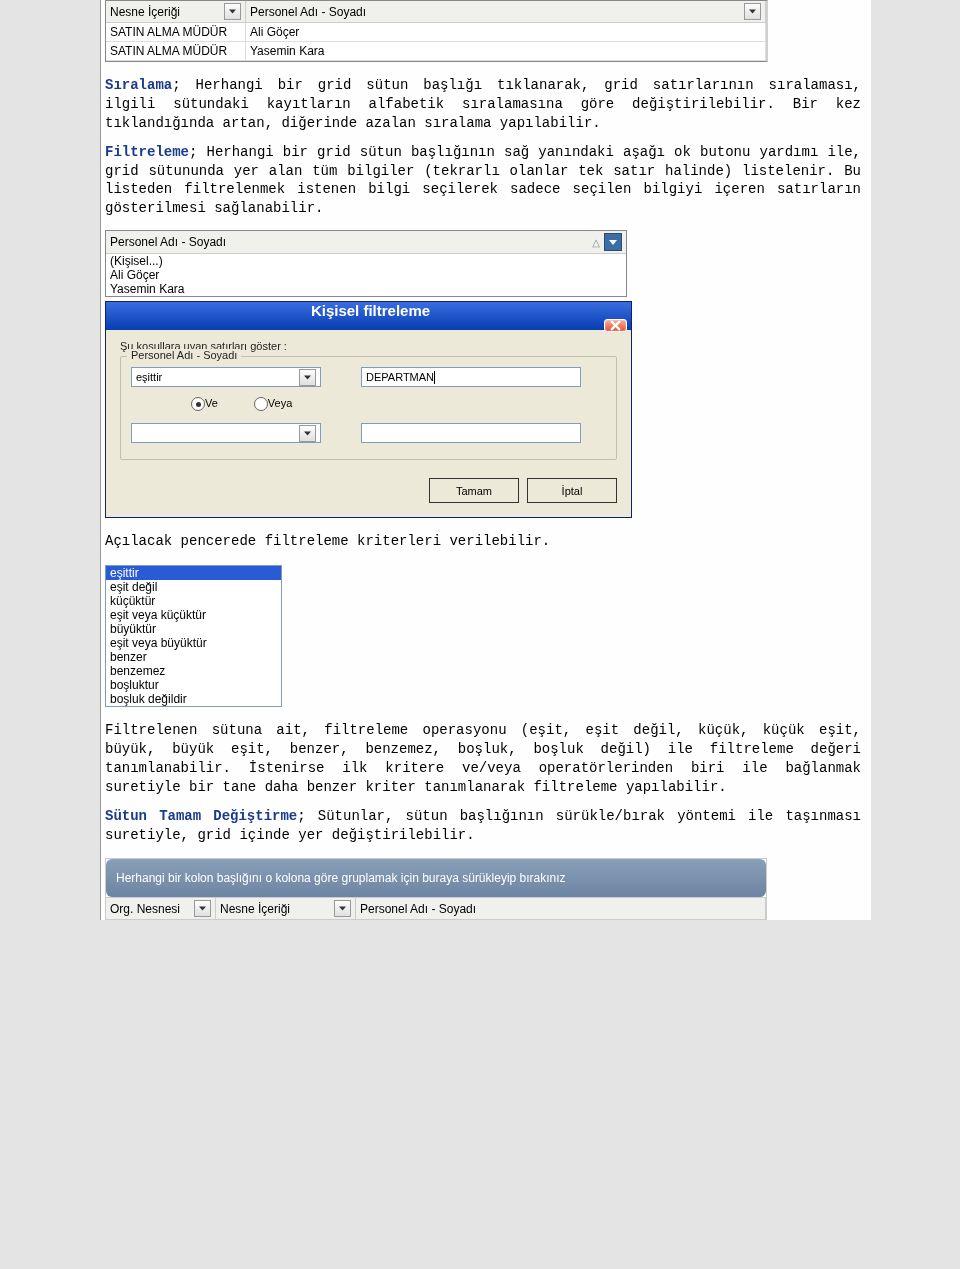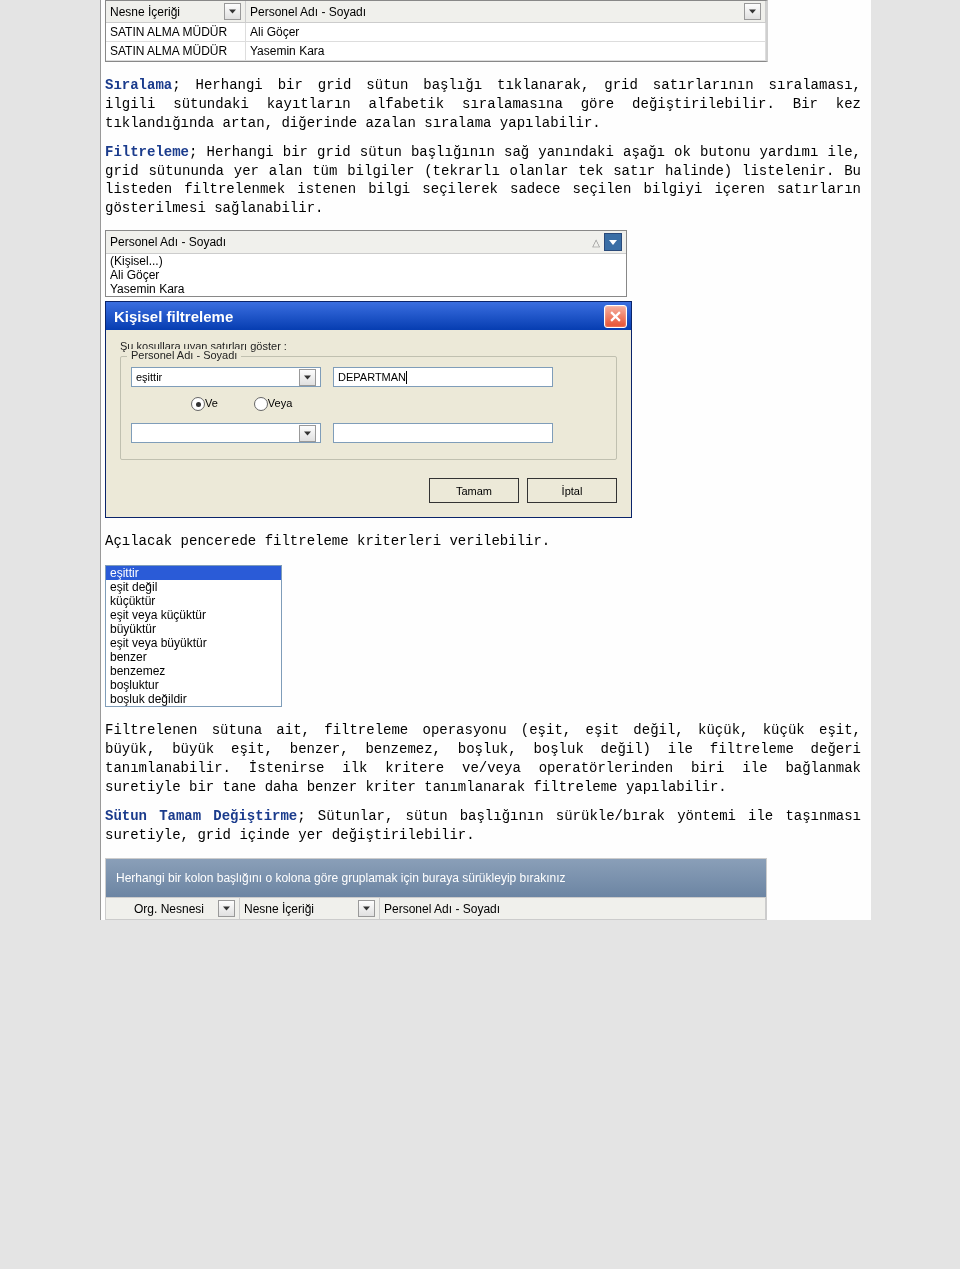--- a/index.html
+++ b/index.html
@@ -95,20 +95,21 @@
   .titlebar {
     background: linear-gradient(#3a6ee0, #063db1);
     height: 28px;
     display: flex;
     align-items: center;
     padding: 0 4px 0 8px;
     color: #fff;
     font-weight: bold;
     font-size: 15px;
     font-family: Tahoma, sans-serif;
+    flex-direction: column;
   }
   .close-btn {
     width: 21px; height: 21px;
     margin-left: auto;
     background: linear-gradient(#f5b0a0,#e85030);
     border: 1px solid #fff;
     border-radius: 3px;
     display: flex; align-items: center; justify-content: center;
     color: #fff; font-weight: bold;
     box-shadow: inset 0 0 2px rgba(255,255,255,0.6);
@@ -135,21 +136,21 @@
     background: #fff;
     border: 1px solid #7f9db9;
     height: 20px;
     box-sizing: border-box;
     padding: 1px 4px;
     font-size: 11px;
     font-family: Tahoma, sans-serif;
   }
   .select-box { display: flex; align-items: center; width: 190px; }
   .select-box .dd-arrow { margin-left: auto; }
-  .text-box { width: 220px; display: flex; align-items: center; }
+  .text-box { width: 220px; display: flex; align-items: center; margin-left: 28px; }
   .caret { display: inline-block; width: 1px; height: 13px; background: #000; margin-left: 0; }
   .row { display: flex; gap: 12px; margin-bottom: 10px; }
   .radio-row { margin: 8px 0 12px 60px; display: flex; gap: 36px; font-size: 11px; }
   .radio-row label { display: flex; align-items: flex-start; gap: 0; }
   .radio {
     width: 12px; height: 12px; border: 1px solid #666; border-radius: 50%;
     display: inline-flex; align-items: center; justify-content: center; background: #fff;
   }
   .radio .dot { width: 5px; height: 5px; background: #333; border-radius: 50%; }
   .btn-row { display: flex; justify-content: flex-end; gap: 8px; margin-top: 18px; }
@@ -178,26 +179,26 @@
     margin: 4px 0 0 4px;
     border: 1px solid #ccc;
     font-family: Tahoma, sans-serif;
     font-size: 12px;
   }
   .groupbar {
     background: linear-gradient(#8a9fb8,#6c85a3);
     color: #fff;
     padding: 12px 10px;
     font-size: 12px;
+    border-radius: 6px;
   }
   .grouppanel .gheader {
     display: flex;
     background: #f0f0ec;
     border-top: 1px solid #ccc;
-    padding-left: 24px;
   }
   .gheader .hcell.wg1 { width: 110px; }
   .gheader .hcell.wg2 { width: 140px; }
   .gheader .hcell.wg3 { flex: 1; }
 </style>
 </head>
 <body>
 
 <div class="page">
   <div class="content">

